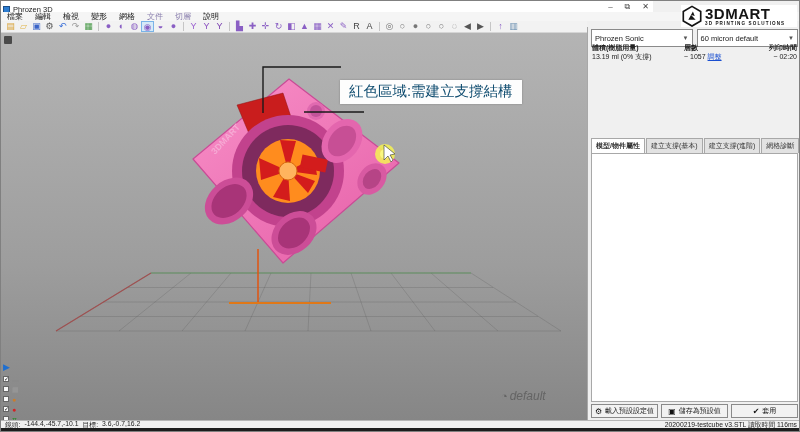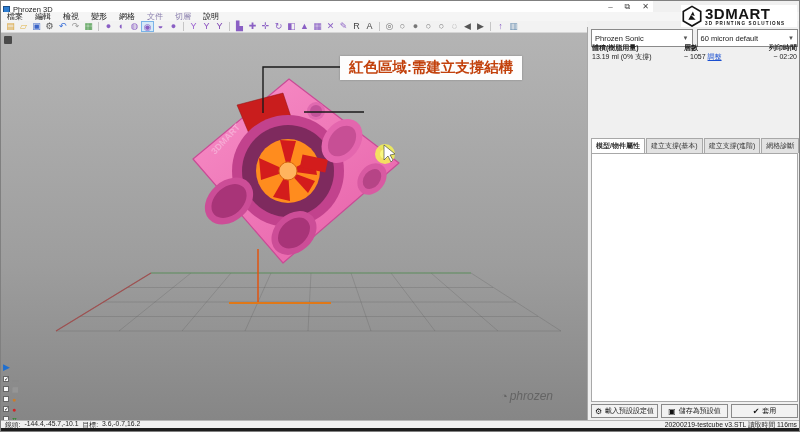--- a/index.html
+++ b/index.html
@@ -27,21 +27,21 @@
   
   .brand{position:absolute;right:2px;top:4px;width:116px;height:22px;background:#fff;display:flex;align-items:center;z-index:40;}
   .brand svg{flex:0 0 auto;}
   .brand-text{display:flex;flex-direction:column;line-height:1;margin-left:2px;}
   .brand-name{font-size:15px;font-weight:bold;color:#141414;letter-spacing:0.5px;}
   .brand-tag{font-size:4.6px;font-weight:bold;color:#141414;letter-spacing:1.1px;margin-top:1px;}
 
   
   .viewport{position:absolute;left:0;top:32px;width:586px;height:387px;background:linear-gradient(#b4b4b4,#9d9d9d 60%,#868686);overflow:hidden;}
   .vp-menu-icon{position:absolute;left:3px;top:3px;width:8px;height:8px;background:#4a4a4a;border-radius:1px;}
-  .annotation{position:absolute;background:#fdfdfd;color:#c2410c;font-size:14.5px;font-weight:bold;line-height:1;padding:4px 9px 5px 9px;white-space:nowrap;box-shadow:0 0 2px rgba(0,0,0,0.25);}
+  .annotation{position:absolute;background:#fdfdfd;color:#0c4a6e;font-size:14.5px;font-weight:normal;line-height:1;padding:4px 9px 5px 9px;white-space:nowrap;box-shadow:0 0 2px rgba(0,0,0,0.25);margin-top:24px;}
   .watermark{position:absolute;left:500px;top:356px;font-size:12px;font-style:italic;color:rgba(70,70,70,0.55);display:flex;align-items:center;gap:2px;}
   .watermark .wm-icon{font-size:11px;font-style:normal;}
   .vp-toggles{position:absolute;left:2px;top:330px;display:flex;flex-direction:column;gap:1px;}
   .expand-arrow{color:#1e6fd0;font-size:9px;line-height:9px;margin-bottom:2px;}
   .tgl{display:flex;align-items:center;gap:3px;height:8px;}
   .tgl .cb{width:6px;height:6px;border:1px solid #666;background:#f8f8f8;font-size:6px;line-height:5px;color:#222;text-align:center;}
   .tgl.checked .cb::after{content:"✓";}
   .tgl .ic{font-size:7px;line-height:7px;}
 
   
@@ -232,21 +232,21 @@
       <polygon points="383,112 383,127 387,123 390,129 392,127 389,122 394,121" fill="#ffffff" stroke="#333333" stroke-width="0.6"></polygon>
 
       <path d="M340,34 L262,34 L262,80" fill="none" stroke="#1a1a1a" stroke-width="1.4"></path>
       <path d="M363,79 L303,79" fill="none" stroke="#1a1a1a" stroke-width="1.4"></path>
     </svg>
 
     <div class="annotation" style="left:339px;top:23px;">紅色區域:需建立支撐結構</div>
 
     <div class="watermark">
       <span class="wm-icon">◔</span>
-      <span>phrozen</span>
+      <span>default</span>
     </div>
 
     <div class="vp-toggles">
       <span class="expand-arrow">▶</span>
       <span style="display:flex;flex-direction:column;gap:2px;">
           <label class="tgl checked" style="color: rgb(138, 138, 138);">
             <span class="cb" style="color:#222;"></span>
             <span class="ic">▬</span>
           </label>
           <label class="tgl" style="color: rgb(154, 154, 154);">

